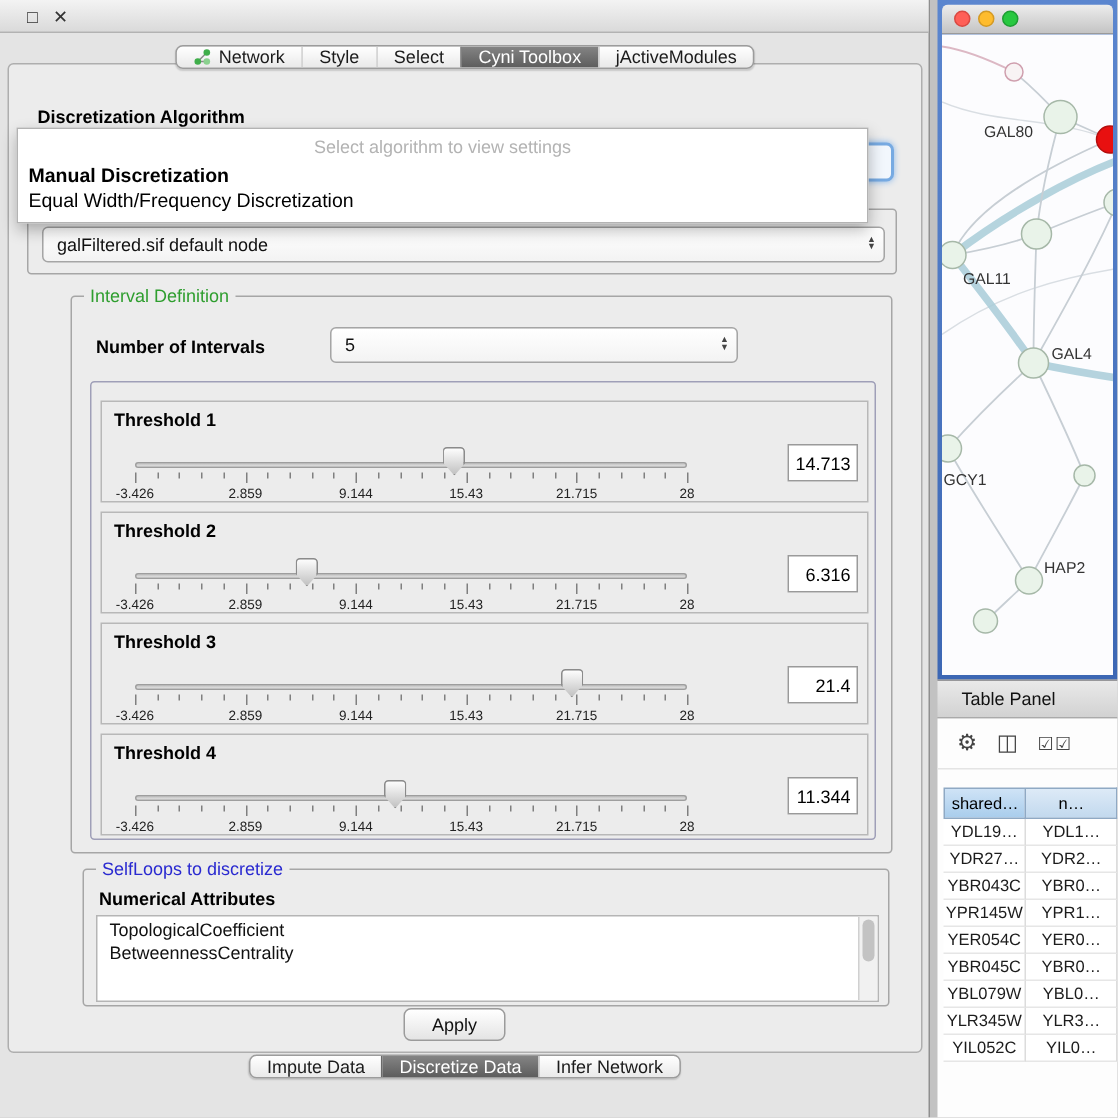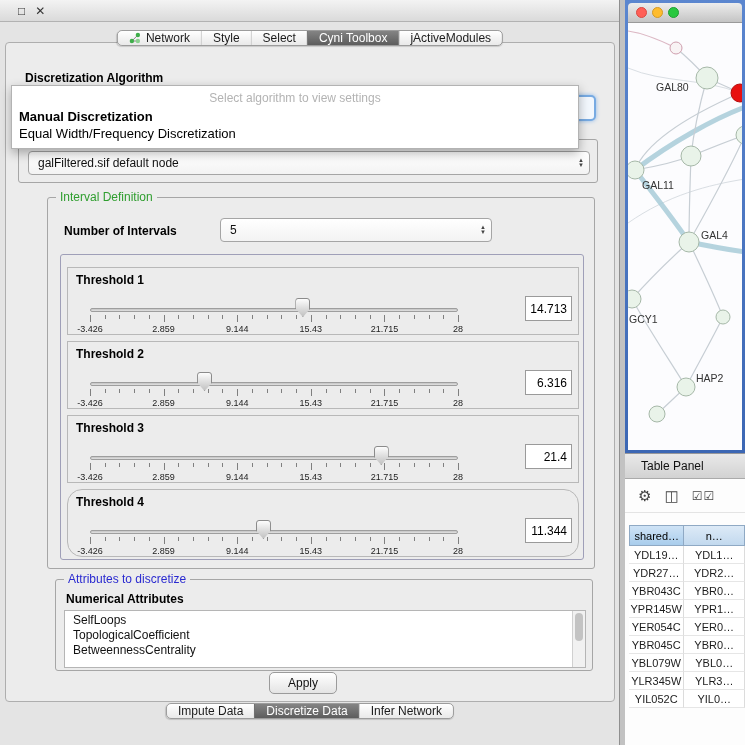--- a/index.html
+++ b/index.html
@@ -305,21 +305,21 @@
                 <span style="left: 20%;">2.859</span>
                 <span style="left: 40%;">9.144</span>
                 <span style="left: 60%;">15.43</span>
                 <span style="left: 80%;">21.715</span>
                 <span style="left: 100%;">28</span>
               </div>
           </div>
           <div class="value-box">21.4</div>
         </div>
 
-        <div class="th-panel" style="top:234px;border-radius:15px;">
+        <div class="th-panel" style="top:234px;">
           <span class="th-label">Threshold 4</span>
           <div class="slider">
             <div class="track"></div>
             <div class="thumb" style="left: calc(47% - 7px);"></div>
             <div class="ticks">
                 <span class="major" style="left: 0%;"></span>
                 <span class="minor" style="left: 4%;"></span>
                 <span class="minor" style="left: 8%;"></span>
                 <span class="minor" style="left: 12%;"></span>
                 <span class="minor" style="left: 16%;"></span>
@@ -353,25 +353,24 @@
                 <span style="left: 80%;">21.715</span>
                 <span style="left: 100%;">28</span>
               </div>
           </div>
           <div class="value-box">11.344</div>
         </div>
       </div>
     </div>
 
     <div class="groupbox" style="left:49px; top:536px; width:538px; height:92px;">
-      <span class="gb-title blue">Attributes to discretize</span>
+      <span class="gb-title blue">SelfLoops to discretize</span>
       <span class="list-title">Numerical Attributes</span>
       <div class="attr-list">
         <div class="list-items">
-            <div>SelfLoops</div>
             <div>TopologicalCoefficient</div>
             <div>BetweennessCentrality</div>
           </div>
         <div class="attr-scrollbar">
           <div class="attr-scroll-thumb"></div>
         </div>
       </div>
     </div>
 
     <button class="apply-btn">Apply</button>

